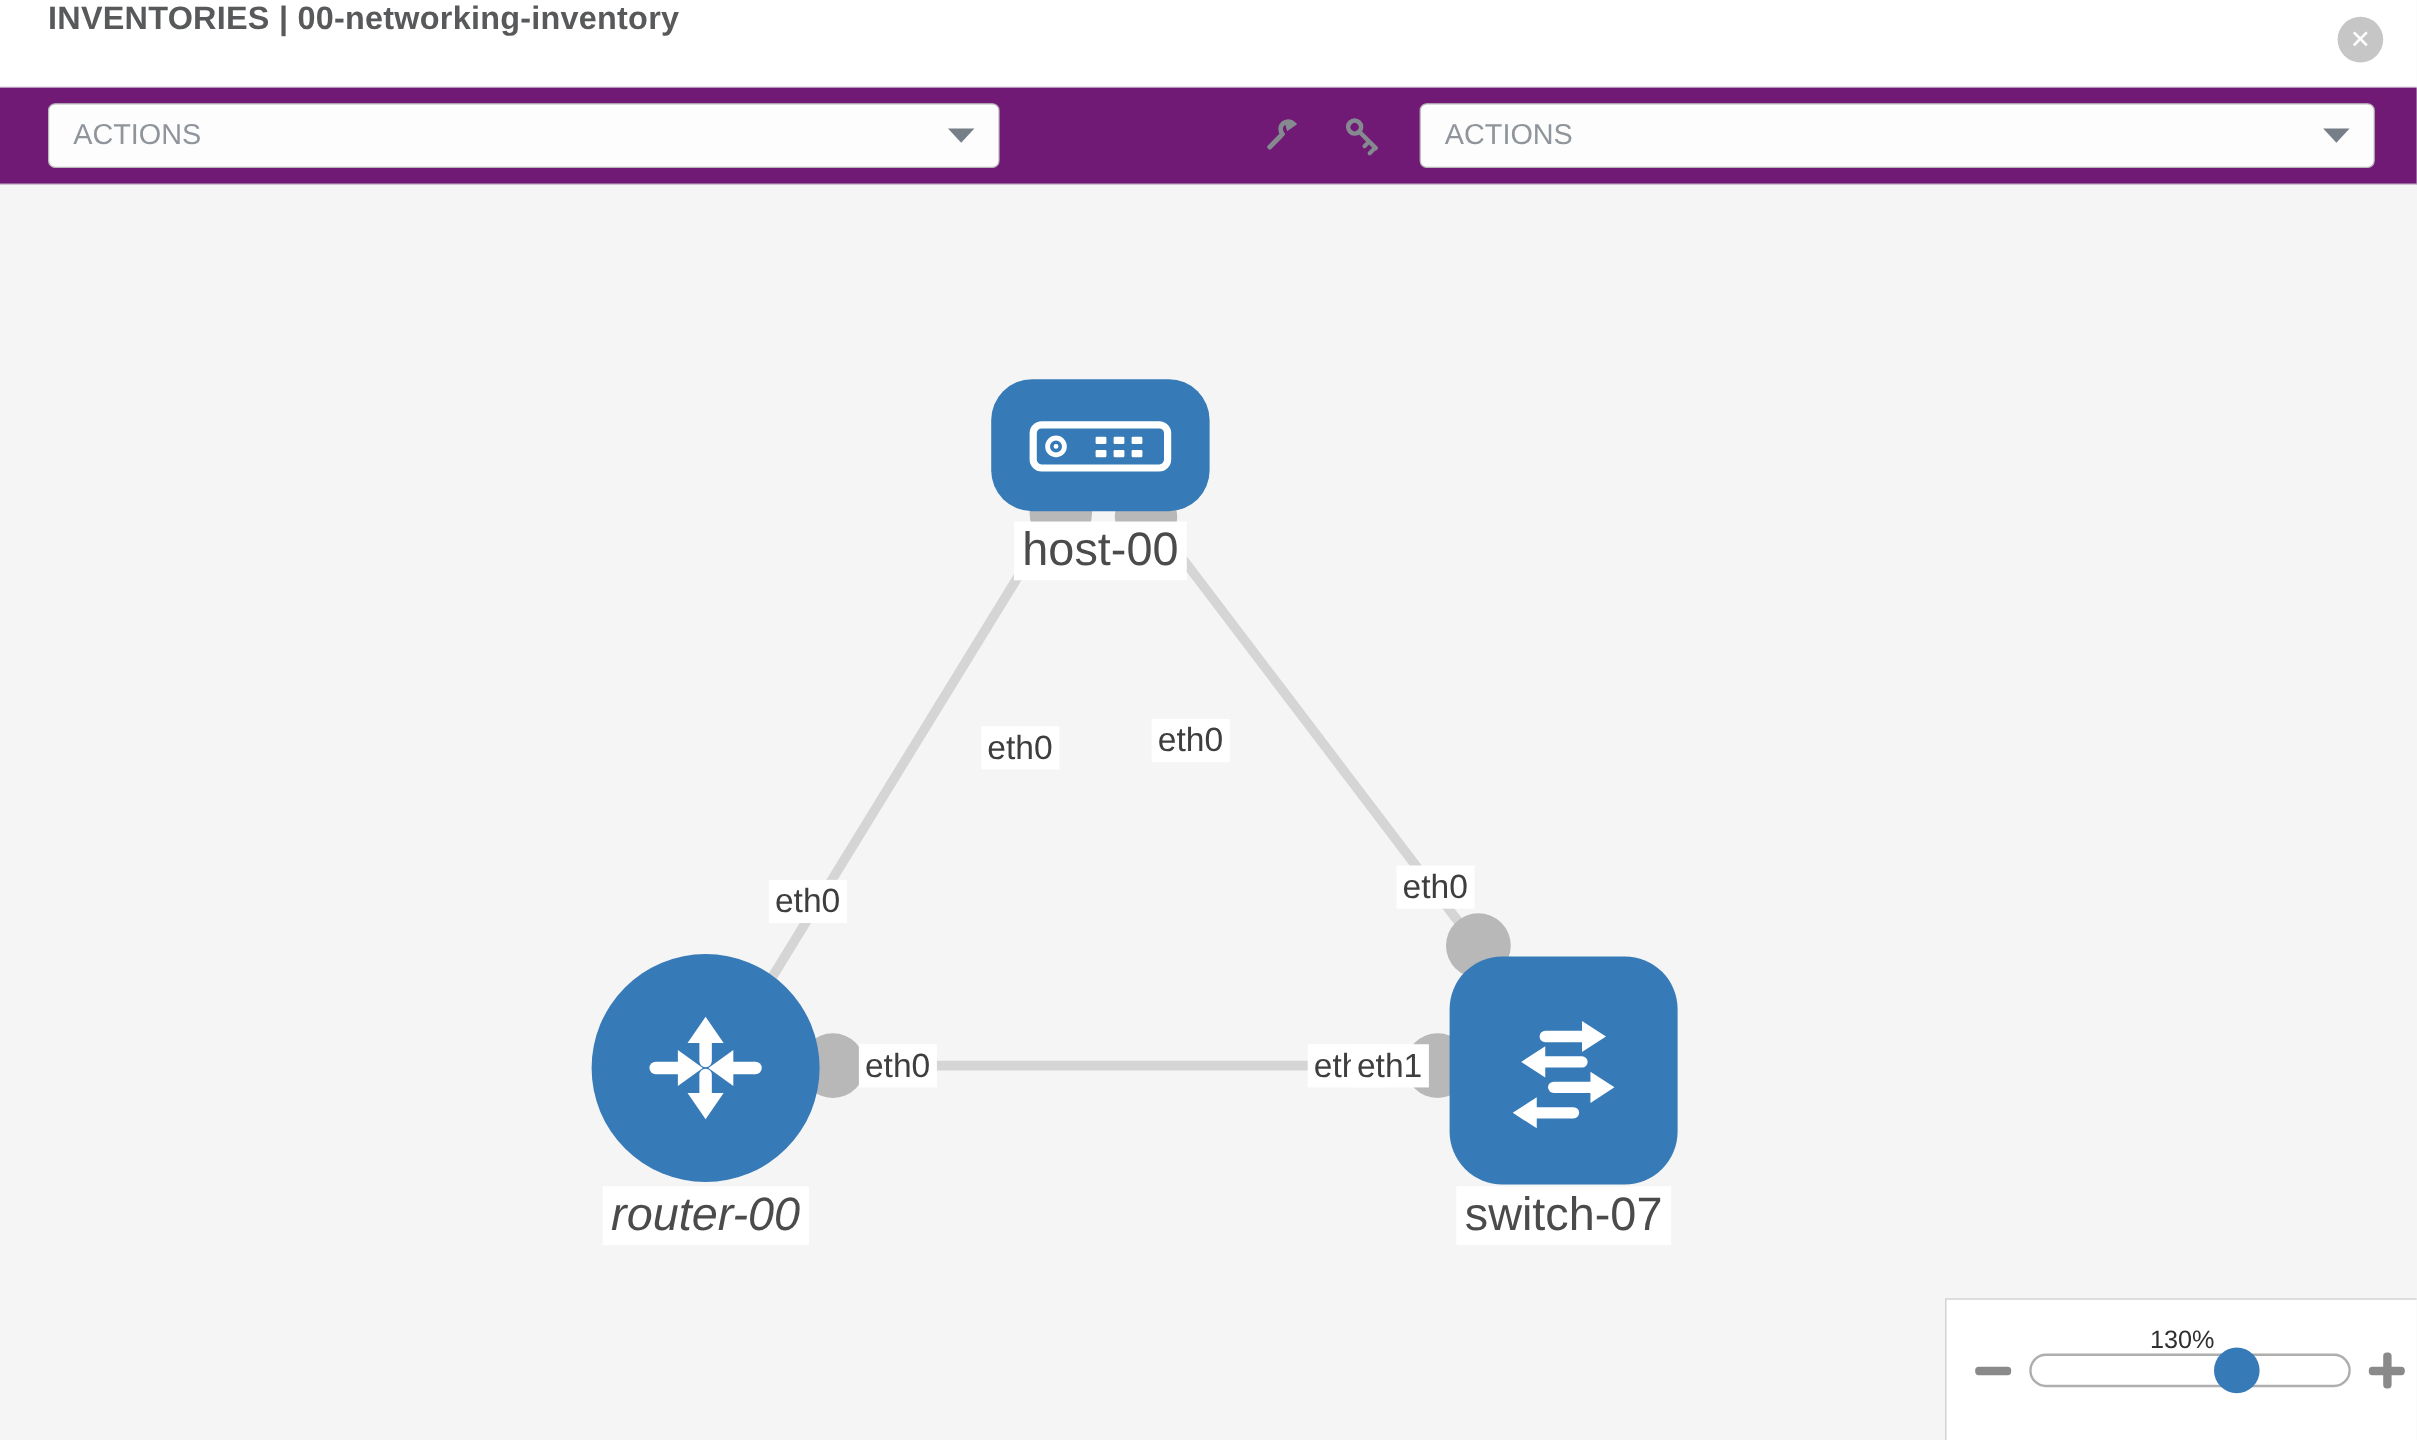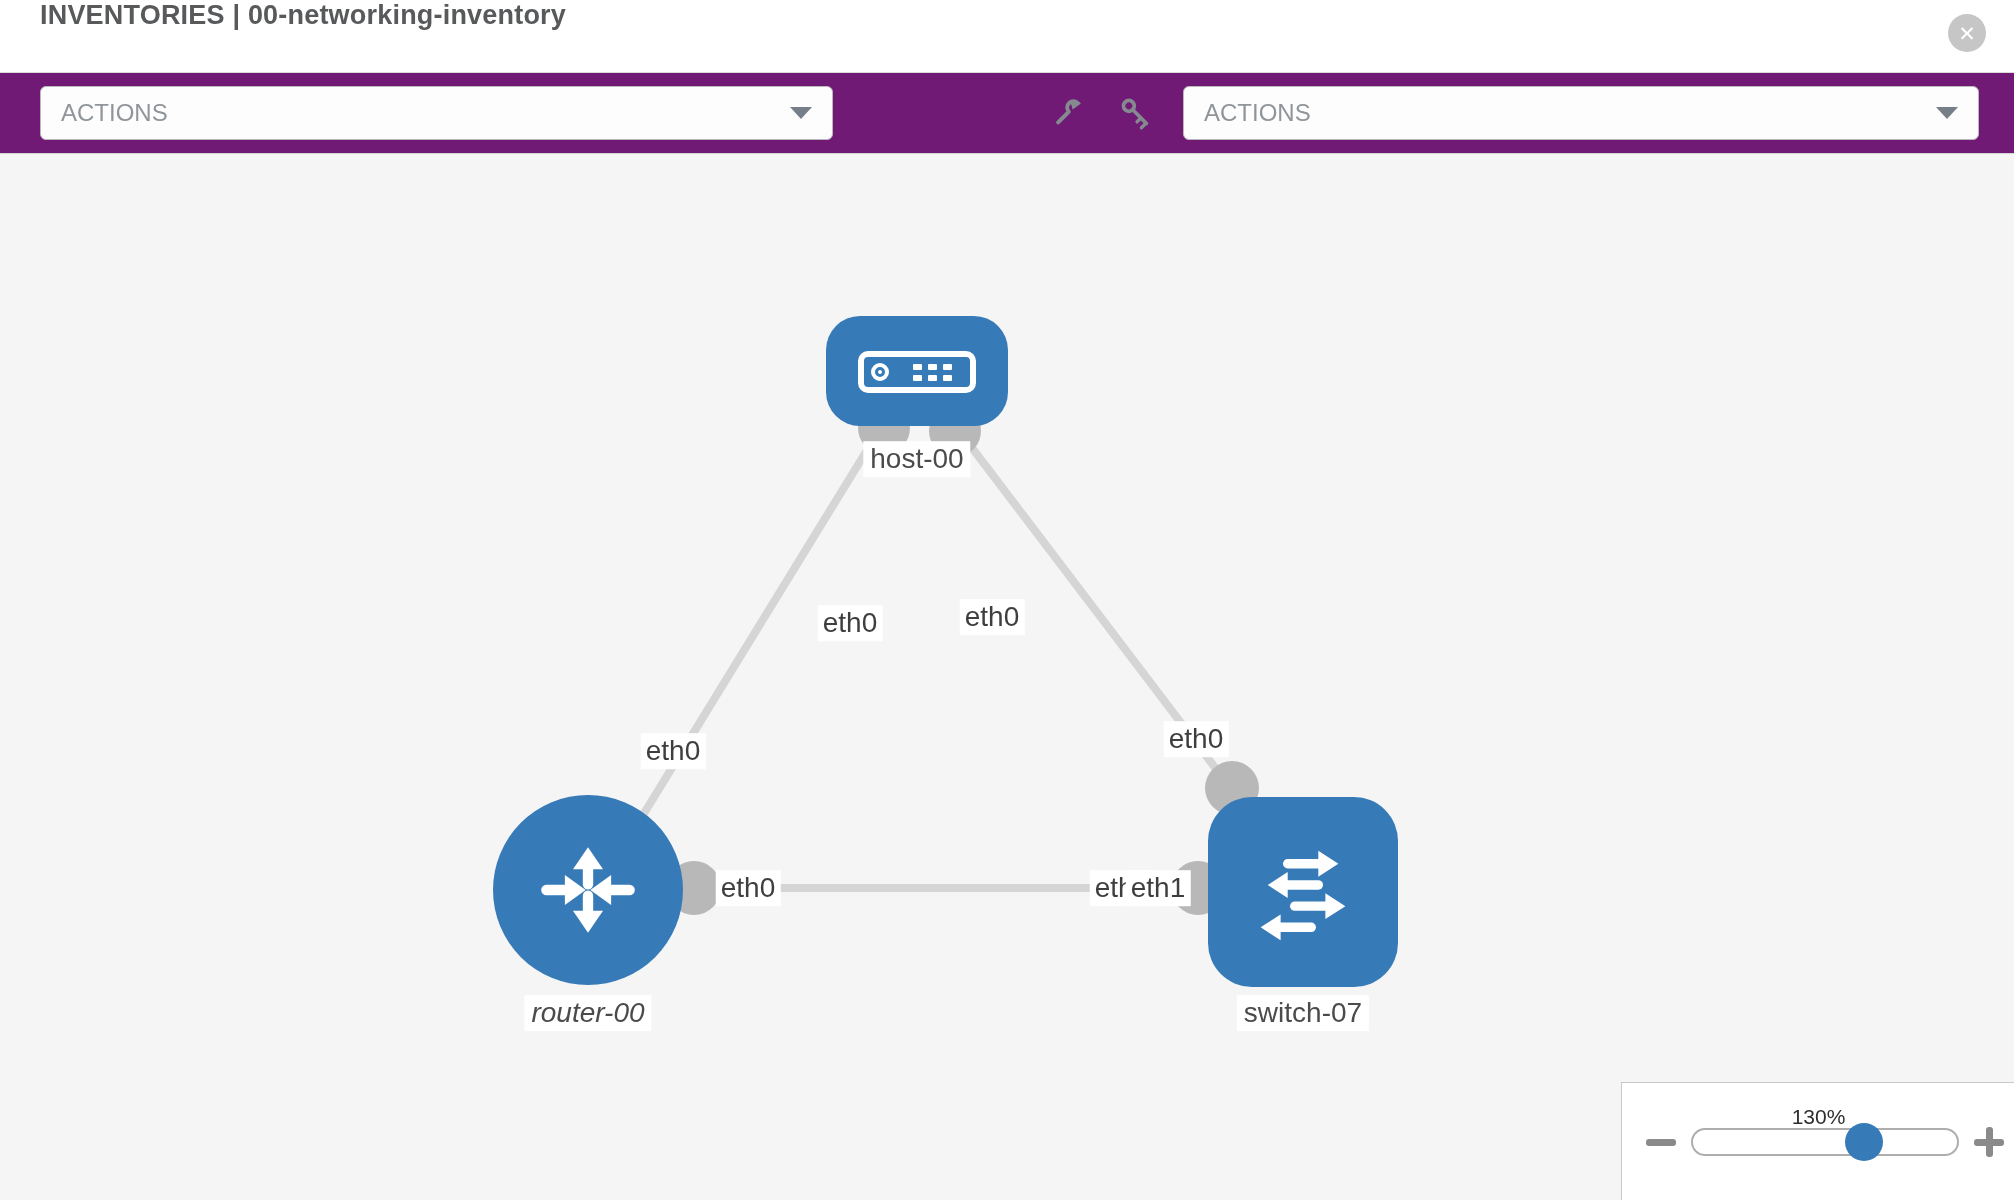--- a/index.html
+++ b/index.html
@@ -44,21 +44,21 @@
   .canvas{position:relative;width:2014px;height:1046px;background:#f5f5f5;overflow:hidden;}
   .links-layer{position:absolute;left:0;top:0;}
   .node{position:absolute;background:#377ab8;display:flex;align-items:center;justify-content:center;cursor:pointer;}
   .node-host{left:826px;top:162px;width:182px;height:110px;border-radius:34px;}
   .node-router{left:493px;top:641px;width:190px;height:190px;border-radius:50%;}
   .node-switch{left:1208px;top:643px;width:190px;height:190px;border-radius:44px;}
   .lbl{
     position:absolute;transform:translate(-50%,-50%);background:#ffffff;
     white-space:nowrap;line-height:1.2;
   }
-  .node-lbl{font-size:28px;color:#4b4b4b;padding:1px 7px;z-index:4;}
+  .node-lbl{font-size:39px;color:#4b4b4b;padding:1px 7px;z-index:4;}
   .if-lbl{font-size:28px;color:#3e3e3e;padding:1px 5px;z-index:5;}
   
   .zoom-panel{
     position:absolute;left:1621px;top:928px;width:400px;height:132px;
     background:#ffffff;border:1px solid #c9c9c9;box-sizing:border-box;z-index:10;
   }
   .zoom-level{position:absolute;left:0;top:22px;width:393px;text-align:center;
     font-size:21px;color:#2f2f2f;}
   .zoom-minus{position:absolute;left:24px;top:56px;width:30px;height:7px;border-radius:3px;
     background:#8a8a8a;cursor:pointer;}

